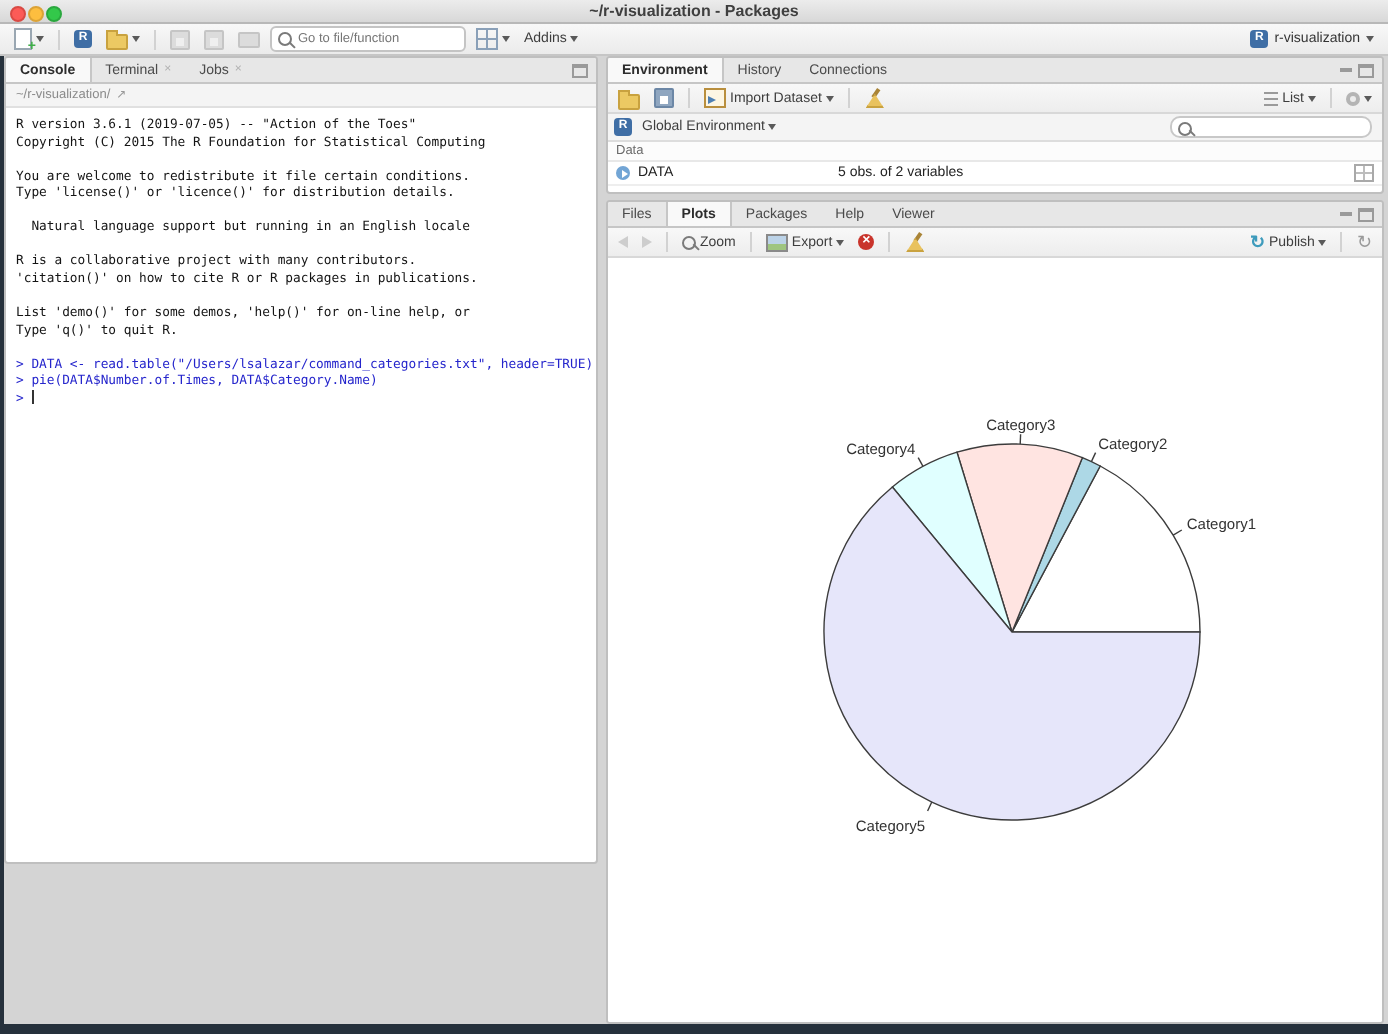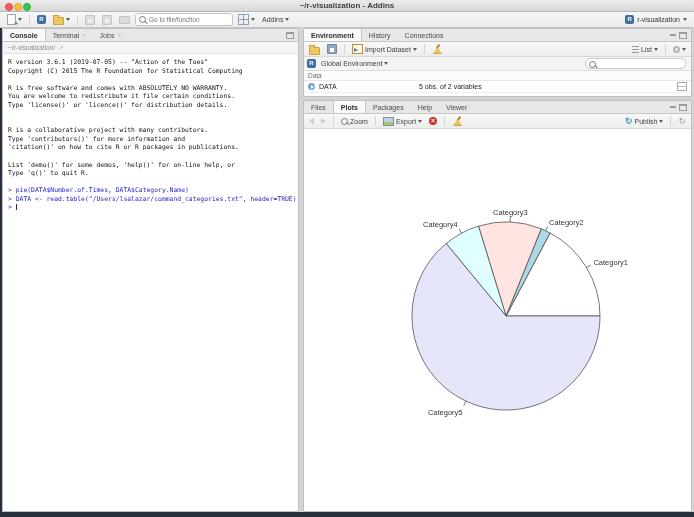--- a/index.html
+++ b/index.html
@@ -82,21 +82,21 @@
     background:repeating-linear-gradient(to bottom,#9a9a9a 0 1px,transparent 1px 3px);}
   .ic-minbar{width:6px;height:2px;background:#9a9a9a;align-self:center;}
   .ic-maxbox{width:6px;height:4px;border:1px solid #9a9a9a;border-top-width:2px;}
   .glyph-pub{color:#3e9bbc;font-size:9px;line-height:9px;font-weight:bold;}
   .glyph-ref{color:#9a9a9a;font-size:9px;line-height:9px;}
   .glyph-ne{color:#9a9a9a;font-size:6px;line-height:6px;}
 
   
   .pane{position:absolute;background:#fff;border:1px solid #bfbfbf;border-radius:2px;
     overflow:hidden;display:flex;flex-direction:column;box-sizing:border-box;}
-  .pane-console{left:2px;top:28px;width:297px;height:484px;}
+  .pane-console{left:2px;top:28px;width:297px;height:404px;}
   .pane-env{left:303px;top:28px;width:389px;height:69px;}
   .pane-plots{left:303px;top:100px;width:389px;height:412px;}
   .edge-left{position:absolute;left:0;top:28px;bottom:0;width:2px;background:#26313c;z-index:6;}
   .edge-bottom{position:absolute;left:0;right:0;bottom:0;height:5px;background:#26313c;z-index:6;}
 
   .tabbar{height:12px;background:#e7e7e7;border-bottom:1px solid #c6c6c6;display:flex;
     align-items:stretch;font-size:7px;color:#4a4a4a;flex:none;}
   .tab{padding:0 7px;display:flex;align-items:center;gap:3px;}
   .tab.active{background:#f9f9f9;border-left:1px solid #c6c6c6;border-right:1px solid #c6c6c6;
     color:#2d2d2d;font-weight:bold;}
@@ -143,21 +143,21 @@
 
   .projchip{display:inline-flex;align-items:center;gap:3px;font-size:7px;color:#333;}
 </style>
 </head>
 <body>
 
 <div class="titlebar">
   <span class="tl red"></span>
   <span class="tl yel"></span>
   <span class="tl grn"></span>
-  <div class="title-text">~/r-visualization - Addins</div>
+  <div class="title-text">~/r-visualization - Packages</div>
 </div>
 
 <div class="main-toolbar">
   <span class="tbtn">
     <span class="ic ic-doc"></span>
     <span class="ic ic-caret"></span>
   </span>
   <span class="sep"></span>
   <span class="tbtn">
     <span class="ic ic-cube"></span>
@@ -217,34 +217,33 @@
     </div>
   </div>
   <div class="pathbar">
     <span>~/r-visualization/</span>
     <span class="glyph-ne">↗</span>
   </div>
   <div class="console-out">
       <div class="cline">R version 3.6.1 (2019-07-05) -- "Action of the Toes"</div>
       <div class="cline">Copyright (C) 2015 The R Foundation for Statistical Computing</div>
       <div class="cline">&nbsp;</div>
-      <div class="cline">R is free software and comes with ABSOLUTELY NO WARRANTY.</div>
       <div class="cline">You are welcome to redistribute it file certain conditions.</div>
       <div class="cline">Type 'license()' or 'licence()' for distribution details.</div>
       <div class="cline">&nbsp;</div>
+      <div class="cline">  Natural language support but running in an English locale</div>
       <div class="cline">&nbsp;</div>
       <div class="cline">R is a collaborative project with many contributors.</div>
-      <div class="cline">Type 'contributors()' for more information and</div>
       <div class="cline">'citation()' on how to cite R or R packages in publications.</div>
       <div class="cline">&nbsp;</div>
       <div class="cline">List 'demo()' for some demos, 'help()' for on-line help, or</div>
       <div class="cline">Type 'q()' to quit R.</div>
       <div class="cline">&nbsp;</div>
+      <div class="cline cmd">&gt; DATA &lt;- read.table("/Users/lsalazar/command_categories.txt", header=TRUE)</div>
       <div class="cline cmd">&gt; pie(DATA$Number.of.Times, DATA$Category.Name)</div>
-      <div class="cline cmd">&gt; DATA &lt;- read.table("/Users/lsalazar/command_categories.txt", header=TRUE)</div>
       <div class="cline cmd">&gt; <span class="cursor"></span></div>
     </div>
 </div>
 
 <div class="pane pane-env">
   <div class="tabbar">
     <div class="tab first active">
       <span>Environment</span>
     </div>
     <div class="tab">

